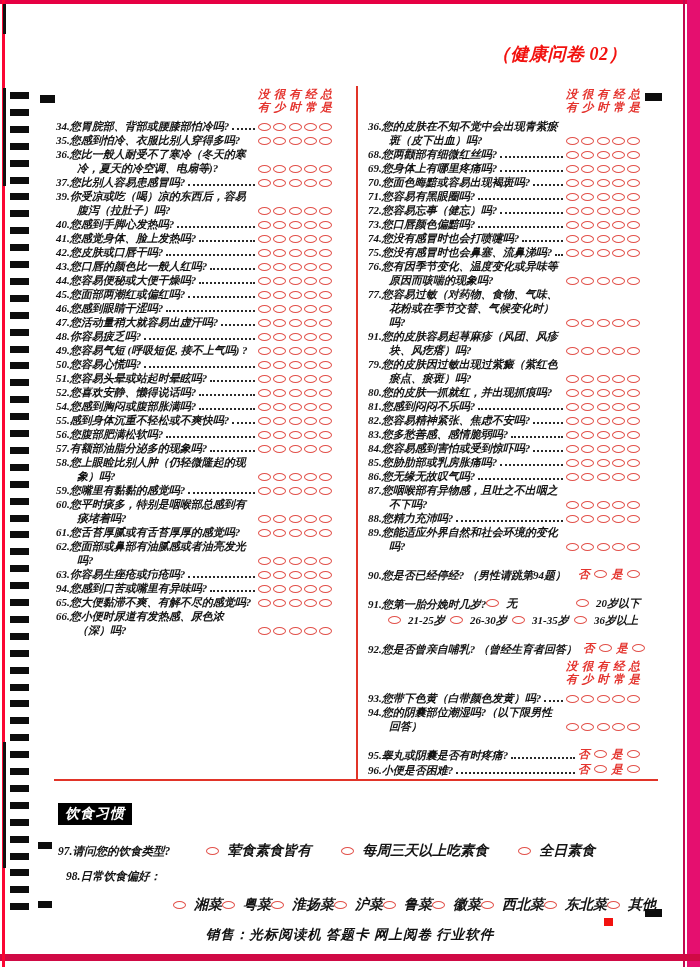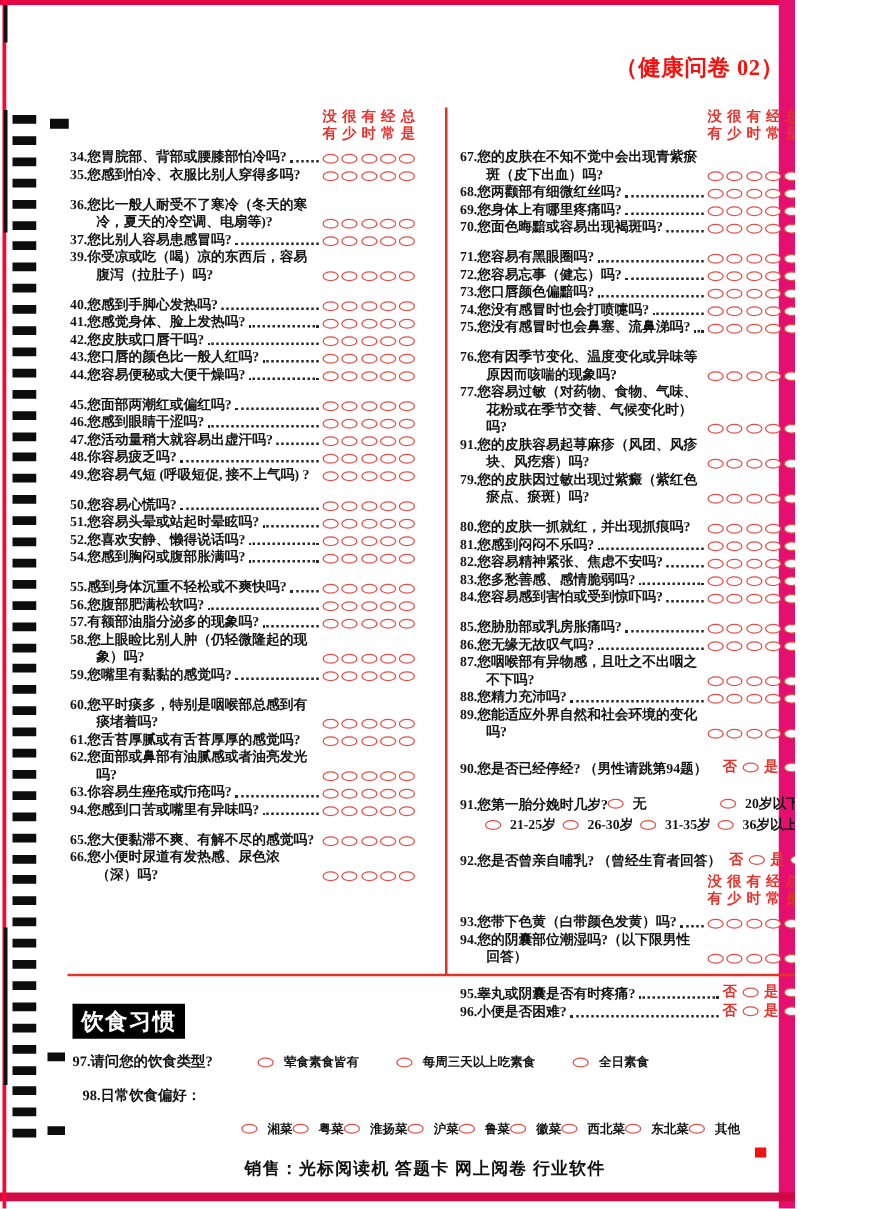--- a/index.html
+++ b/index.html
@@ -1,21 +1,21 @@
 <!DOCTYPE html>
 <html style="--red: #e4342e; --pink: #e50f6f; --crimson: #e60043; --bubble: #e25049;"><head>
 <meta charset="utf-8">
 <style>
   :root{
     --red:#e4342e; --bubble:#e25049; --line:#e13428;
     --crimson:#e60043; --pink:#e50f6f; --ink:#141414;
   }
   html,body{margin:0;padding:0;background:#fff;}
-  .sheet{position:relative;width:636px;height:967px;background:#fff;overflow:hidden;
-         font-family:"Liberation Serif","DejaVu Serif",serif;color:var(--ink);}
+  .sheet{position:relative;width:700px;height:967px;background:#fff;overflow:hidden;
+         font-family:"Liberation Serif","DejaVu Serif",serif;color:var(--ink);font-style:italic;}
   
   .top-border{position:absolute;left:0;top:0;width:100%;height:4px;background:var(--crimson);}
   .bottom-border{position:absolute;left:0;top:954px;width:100%;height:7px;background:#d00a45;}
   .right-stripe{position:absolute;top:0;right:0;width:13px;height:100%;background:var(--pink);}
   .right-stripe-line{position:absolute;top:0;left:683px;width:2px;height:100%;background:#c00850;}
   .left-border{position:absolute;left:2px;top:0;width:3px;height:100%;background:#fb0633;}
   .lb-black{position:absolute;left:3px;width:3px;background:#111;}
   .tmark{position:absolute;left:10px;width:19px;height:7px;background:#0d0d0d;}
   .sync{position:absolute;background:#0d0d0d;}
   .red-sq{position:absolute;background:#f2120f;}
@@ -37,31 +37,31 @@
   .leader{flex:1 1 0;min-width:0;border-bottom:2px dotted #2a2a2a;margin:0 3px 3px 3px;}
   .leader.off{border-bottom:none;}
   .bubble{display:inline-block;width:13px;height:8px;border:1.4px solid var(--bubble);
           border-radius:50%;box-sizing:border-box;background:#fff;flex:0 0 auto;}
   .bubbles{flex:0 0 74px;display:flex;justify-content:space-between;padding-bottom:2px;}
   .yesno{flex:0 0 62px;display:flex;align-items:center;justify-content:space-between;
          padding-bottom:1px;color:var(--red);font-weight:bold;font-size:11.5px;}
   .optgrp{margin-left:auto;display:flex;width:158px;justify-content:space-between;padding-bottom:1px;}
   .optrow2{display:flex;justify-content:space-between;padding:2px 2px 0 20px;line-height:14px;}
   .opt{display:flex;align-items:center;gap:7px;font-size:11px;font-weight:bold;color:var(--ink);}
-  .gap-sm{margin-top:10px;} .gap-lg{margin-top:14px;} .gap-xs{margin-top:4px;}
+  .gap-sm{} .gap-lg{margin-top:14px;} .gap-xs{margin-top:4px;}
   
   .diet-title{position:absolute;left:58px;top:803px;background:#000;color:#fff;
-              font-size:18px;font-weight:bold;letter-spacing:1px;padding:2px 7px;}
+              font-size:14px;font-weight:bold;letter-spacing:1px;padding:2px 7px;}
   .q97{position:absolute;left:58px;top:842px;display:flex;align-items:center;column-gap:30px;}
   .q97 .qlabel{font-size:11.5px;font-weight:bold;margin-right:6px;}
   .q98-label{position:absolute;left:66px;top:869px;font-size:11.5px;font-weight:bold;}
   .q98-opts{position:absolute;left:62px;right:44px;top:896px;display:flex;justify-content:flex-end;}
-  .diet-opt{display:flex;align-items:center;gap:8px;font-size:10px;font-weight:bold;color:var(--ink);}
+  .diet-opt{display:flex;align-items:center;gap:8px;font-size:14px;font-weight:bold;color:var(--ink);}
   
-  .footer{position:absolute;left:90px;width:500px;top:926px;text-align:center;
+  .footer{position:absolute;left:100px;width:500px;top:926px;text-align:center;
           font-size:13.5px;font-weight:bold;letter-spacing:1px;color:#111;}
 </style>
 </head>
 <body>
 
 <div class="sheet">
 
   <div class="top-border"></div>
   <div class="right-stripe-line"></div>
   <div class="right-stripe"></div>
@@ -502,21 +502,21 @@
         </div>
         <div class="hrow">
           <span>有</span>
           <span>少</span>
           <span>时</span>
           <span>常</span>
           <span>是</span>
         </div>
       </div>
       <div class="qrow">
-        <span class="qtext">67.您的皮肤在不知不觉中会出现青紫瘀斑（皮下出血）吗?</span>
+        <span class="qtext">36.您的皮肤在不知不觉中会出现青紫瘀斑（皮下出血）吗?</span>
         <div class="leader"></div>
         <span class="bubbles">
           <span class="bubble"></span>
           <span class="bubble"></span>
           <span class="bubble"></span>
           <span class="bubble"></span>
           <span class="bubble"></span>
         </span>
       </div>
       <div class="qrow">

